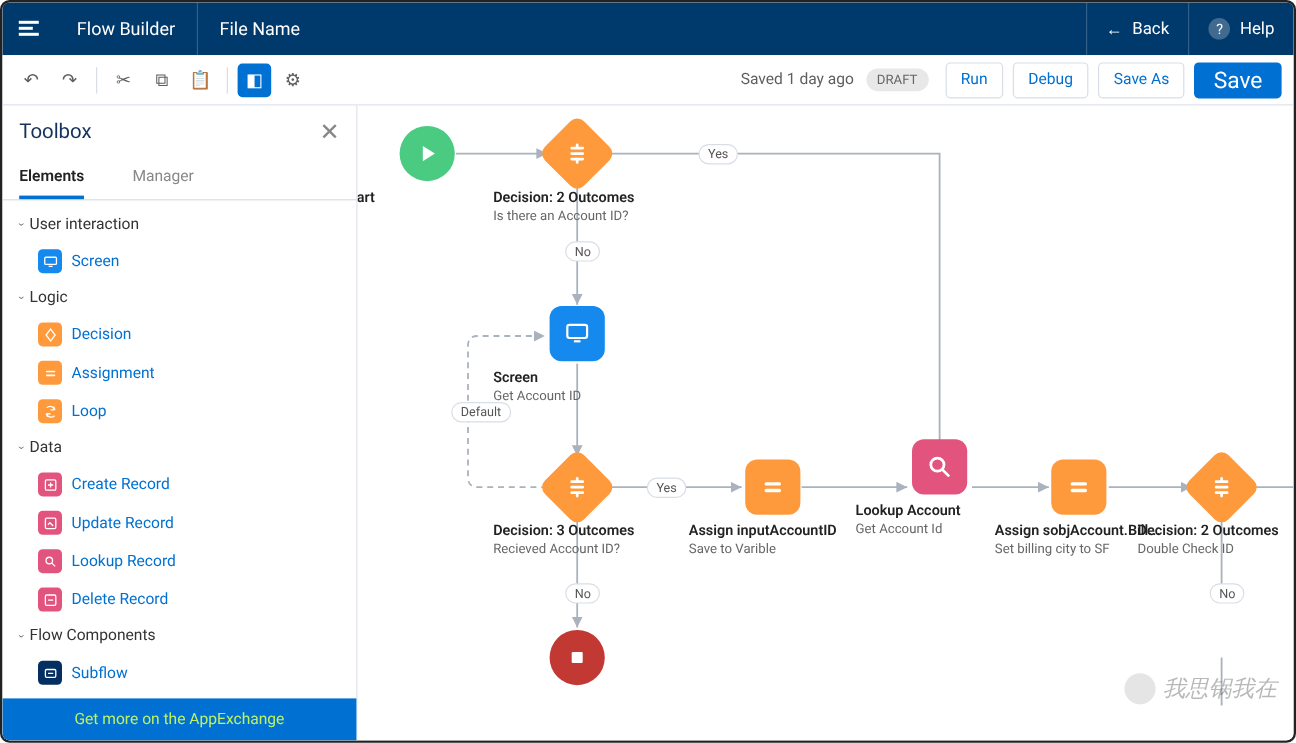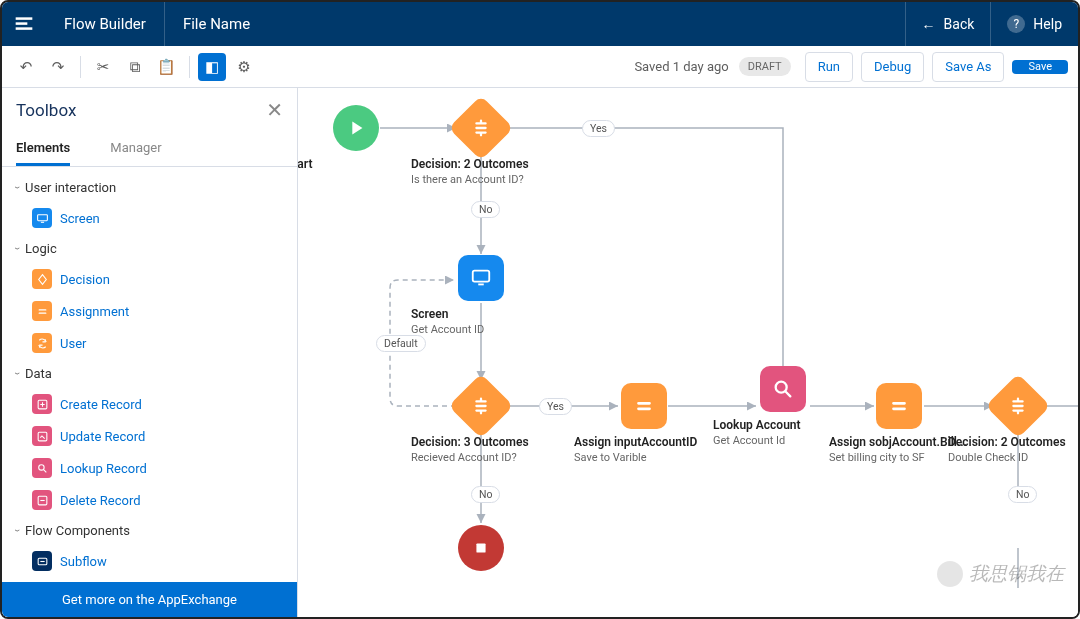--- a/index.html
+++ b/index.html
@@ -11,40 +11,40 @@
 .hdr-sp{flex:1}
 .hdr-btn{height:44px;padding:0 16px;display:flex;align-items:center;gap:8px;font-size:14px;border-left:1px solid rgba(255,255,255,.2);cursor:pointer}
 .toolbar{height:42px;border-bottom:1px solid #d8dde6;display:flex;align-items:center;padding:0 10px;gap:4px;background:#fff}
 .tbtn{width:28px;height:28px;display:flex;align-items:center;justify-content:center;border-radius:4px;cursor:pointer;color:#5e5e5e;font-size:15px}
 .tbtn.active{background:#0070d2;color:#fff}
 .tsep{width:1px;height:22px;background:#d8dde6;margin:0 4px}
 .tb-sp{flex:1}
 .status{color:#5e5e5e;font-size:13px;margin-right:6px}
 .chip{background:#e8e8e8;color:#666;font-size:11px;padding:3px 9px;border-radius:10px;margin-right:10px}
 .obtn{height:30px;padding:0 12px;border:1px solid #d8dde6;background:#fff;border-radius:4px;font-size:13px;color:#0070d2;cursor:pointer}
-.pbtn{height:14px;padding:0 16px;background:#0070d2;color:#fff;border:none;border-radius:4px;font-size:11px;cursor:pointer;margin-left:4px}
+.pbtn{height:30px;padding:0 16px;background:#0070d2;color:#fff;border:none;border-radius:4px;font-size:19px;cursor:pointer;margin-left:4px}
 .main{display:flex;height:calc(100% - 86px)}
 .side{width:296px;border-right:1px solid #d8dde6;display:flex;flex-direction:column;background:#fff}
 .side-hd{display:flex;align-items:center;padding:10px 14px}
 .side-hd h2{font-size:17px;font-weight:400;color:#16325c;flex:1}
 .close-x{font-size:20px;color:#888;cursor:pointer}
 .tabs{display:flex;border-bottom:1px solid #d8dde6;padding:0 14px;gap:40px}
 .tab{padding:8px 0;font-size:13px;color:#888;cursor:pointer}
 .tab.active{color:#222;font-weight:600;border-bottom:3px solid #0070d2}
 .list{flex:1;overflow-y:auto;padding:6px 0}
 .grp{display:flex;align-items:center;padding:7px 14px;font-size:13px;color:#333;cursor:pointer;gap:6px}
 .chev{font-size:10px;color:#666;transform:rotate(90deg);display:inline-block}
 .item{display:flex;align-items:center;padding:6px 14px 6px 30px;font-size:13px;color:#0070d2;cursor:pointer;gap:8px}
 .ico{width:20px;height:20px;border-radius:4px;display:flex;align-items:center;justify-content:center;flex-shrink:0}
 .ico svg{width:13px;height:13px;fill:#fff}
 .i-blue{background:#1589ee}
 .i-orange{background:#ff9a3c}
 .i-pink{background:#e2547e}
 .i-navy{background:#032e61}
-.side-foot{background:#0070d2;color:#ffffff;text-align:center;padding:10px;font-size:13px;cursor:pointer}
+.side-foot{background:#0070d2;color:#bef264;text-align:center;padding:10px;font-size:13px;cursor:pointer}
 .canvas{flex:1;position:relative;background:#fff;overflow:hidden}
 .svglayer{position:absolute;inset:0;width:100%;height:100%}
 .node{position:absolute;width:140px;margin-left:-70px}
 .nshape{width:46px;height:46px;margin:0 auto 6px;display:flex;align-items:center;justify-content:center;position:relative}
 .nshape svg{width:22px;height:22px;fill:#fff}
 .diamond{transform:rotate(45deg);border-radius:8px}
 .diamond svg{transform:rotate(-45deg)}
 .circle{border-radius:50%}
 .rrect{border-radius:10px}
 .ntitle{font-size:12px;font-weight:600;color:#222;line-height:1.3}
@@ -143,21 +143,21 @@
           </span>
           <span>Assignment</span>
         </div>
         <div class="item">
           <span class="ico i-orange">
             <svg viewBox="0 0 24 24">
               <path d="M17 4v5h-5M7 20v-5h5" stroke="#fff" stroke-width="2" fill="none"></path>
               <path d="M19 9A8 8 0 006 6M5 15a8 8 0 0013 3" stroke="#fff" stroke-width="2" fill="none"></path>
             </svg>
           </span>
-          <span>User</span>
+          <span>Loop</span>
         </div>
         <div class="grp">
           <span class="chev">›</span>
           <span>Data</span>
         </div>
         <div class="item">
           <span class="ico i-pink">
             <svg viewBox="0 0 24 24">
               <rect x="4" y="4" width="16" height="16" rx="2" fill="none" stroke="#fff" stroke-width="2"></rect>
               <path d="M12 8v8M8 12h8" stroke="#fff" stroke-width="2"></path>

